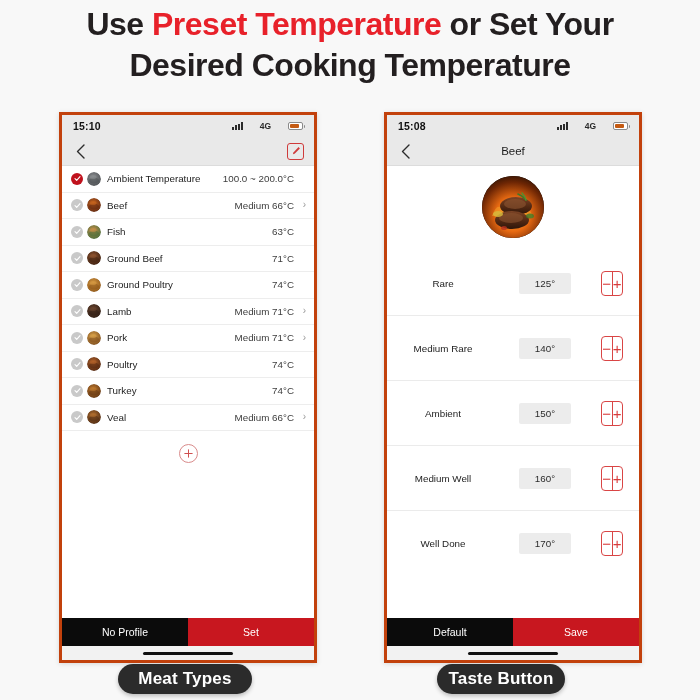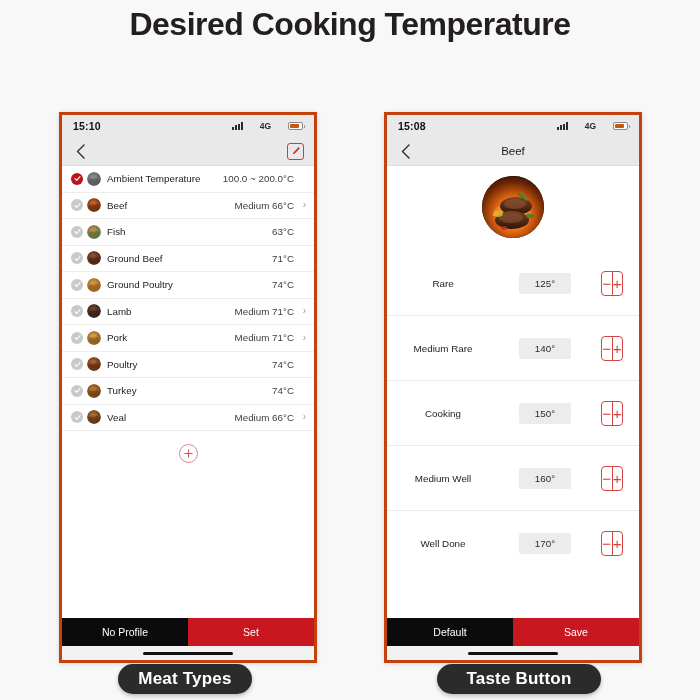--- a/index.html
+++ b/index.html
@@ -190,28 +190,31 @@
   .pill{
     position:absolute;
     background:#2b2b2b;color:#ffffff;
     border-radius:18px;
     font-weight:bold;font-size:17px;
     display:flex;align-items:center;justify-content:center;
     box-shadow:0 2px 4px rgba(0,0,0,0.25);
     letter-spacing:0.2px;
   }
   .pill-left{left:118px;top:664px;width:134px;height:30px;}
-  .pill-right{left:437px;top:664px;width:164px;height:30px;}
+  .pill-right{left:437px;top:664px;width:128px;height:30px;}
 </style>
 </head>
 <body>
 
 <div class="page">
 
   <div class="headline">
+    <div>
+      <span>Use </span><span class="hl-red">Preset Temperature</span><span> or Set Your</span>
+    </div>
     <div>Desired Cooking Temperature</div>
   </div>
 
   <div class="phone phone-left">
 
     <div class="statusbar">
       <span class="sb-time">15:10</span>
       <span class="sb-right">
         <span class="sig">
             <i></i>
@@ -541,21 +544,21 @@
           </li>
           <li class="trow">
             <span class="trow-label">Medium Rare</span>
             <span class="trow-val">140°</span>
             <span class="stepper">
               <span class="minus">−</span>
               <span class="plus">+</span>
             </span>
           </li>
           <li class="trow">
-            <span class="trow-label">Cooking</span>
+            <span class="trow-label">Ambient</span>
             <span class="trow-val">150°</span>
             <span class="stepper">
               <span class="minus">−</span>
               <span class="plus">+</span>
             </span>
           </li>
           <li class="trow">
             <span class="trow-label">Medium Well</span>
             <span class="trow-val">160°</span>
             <span class="stepper">

